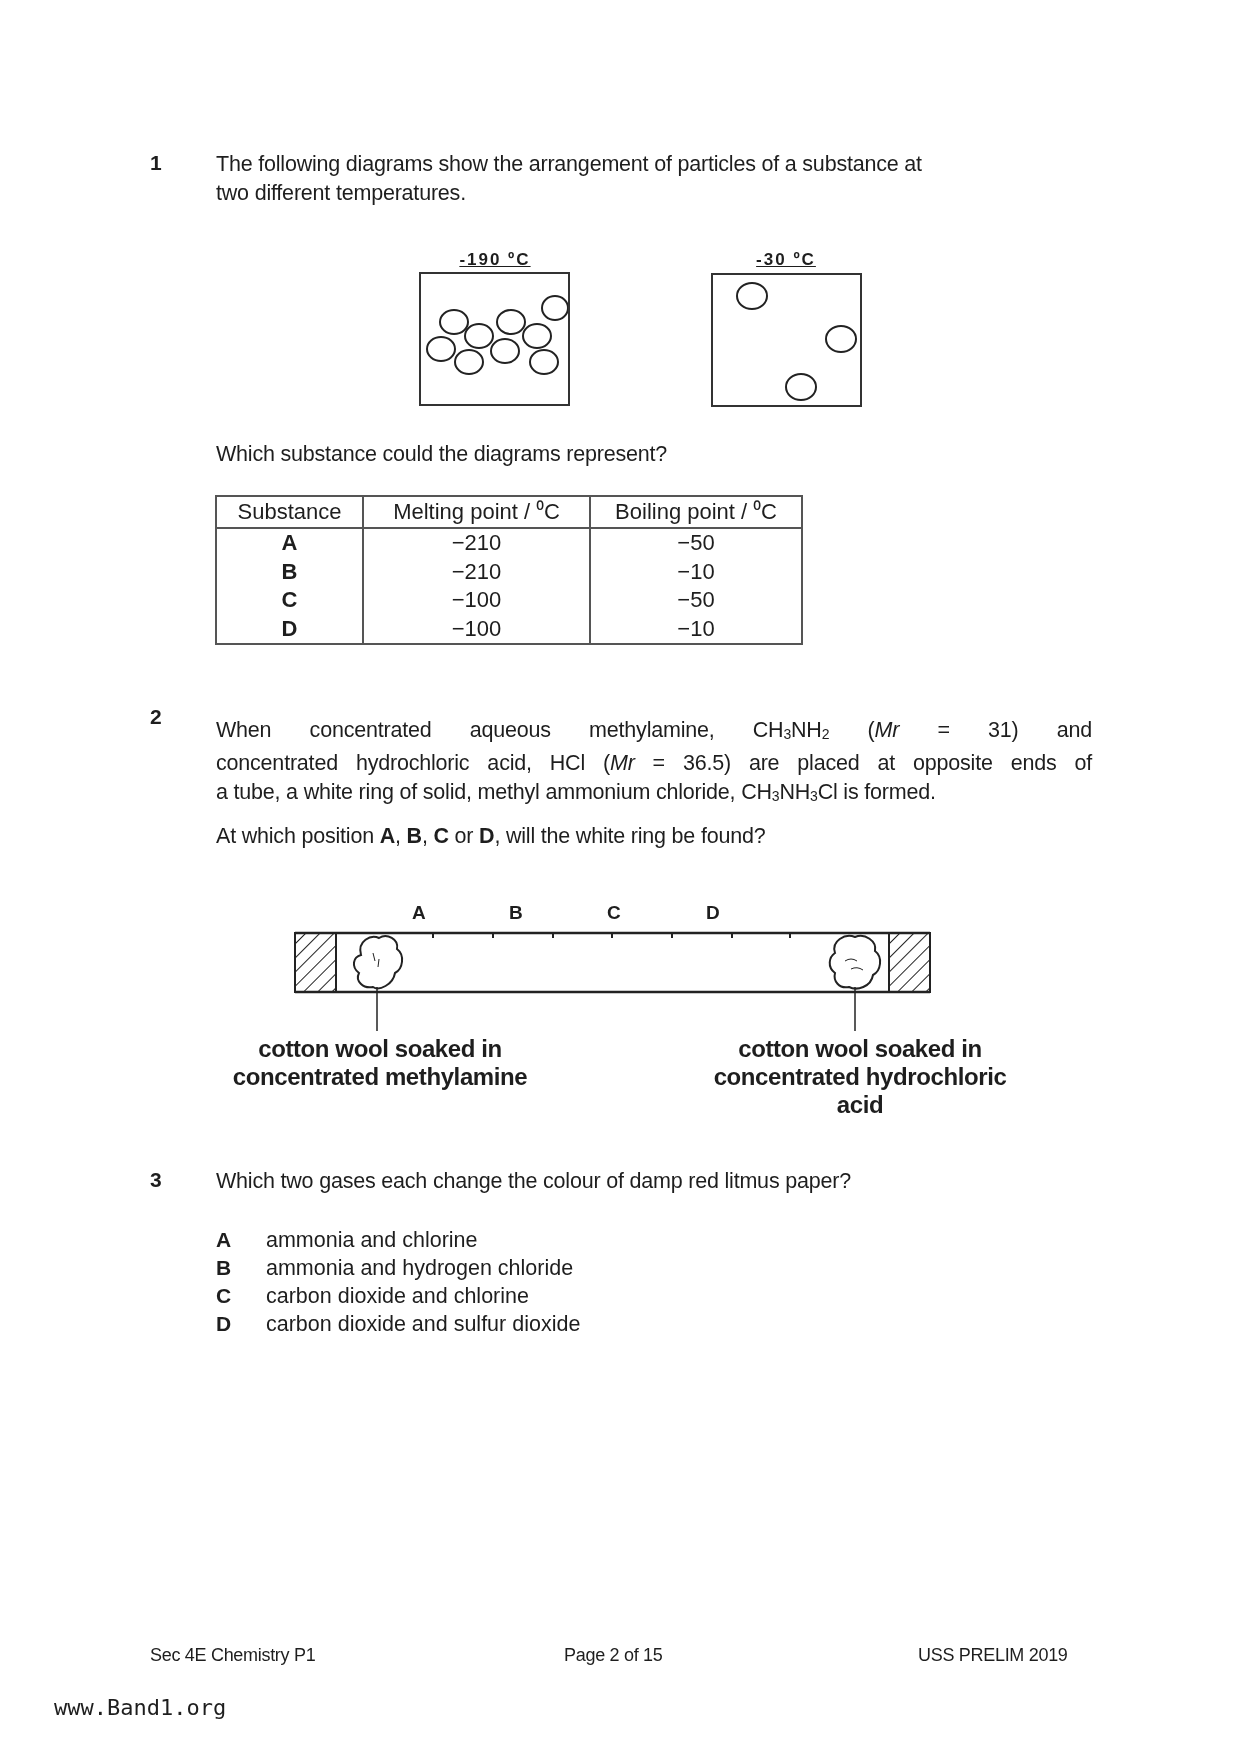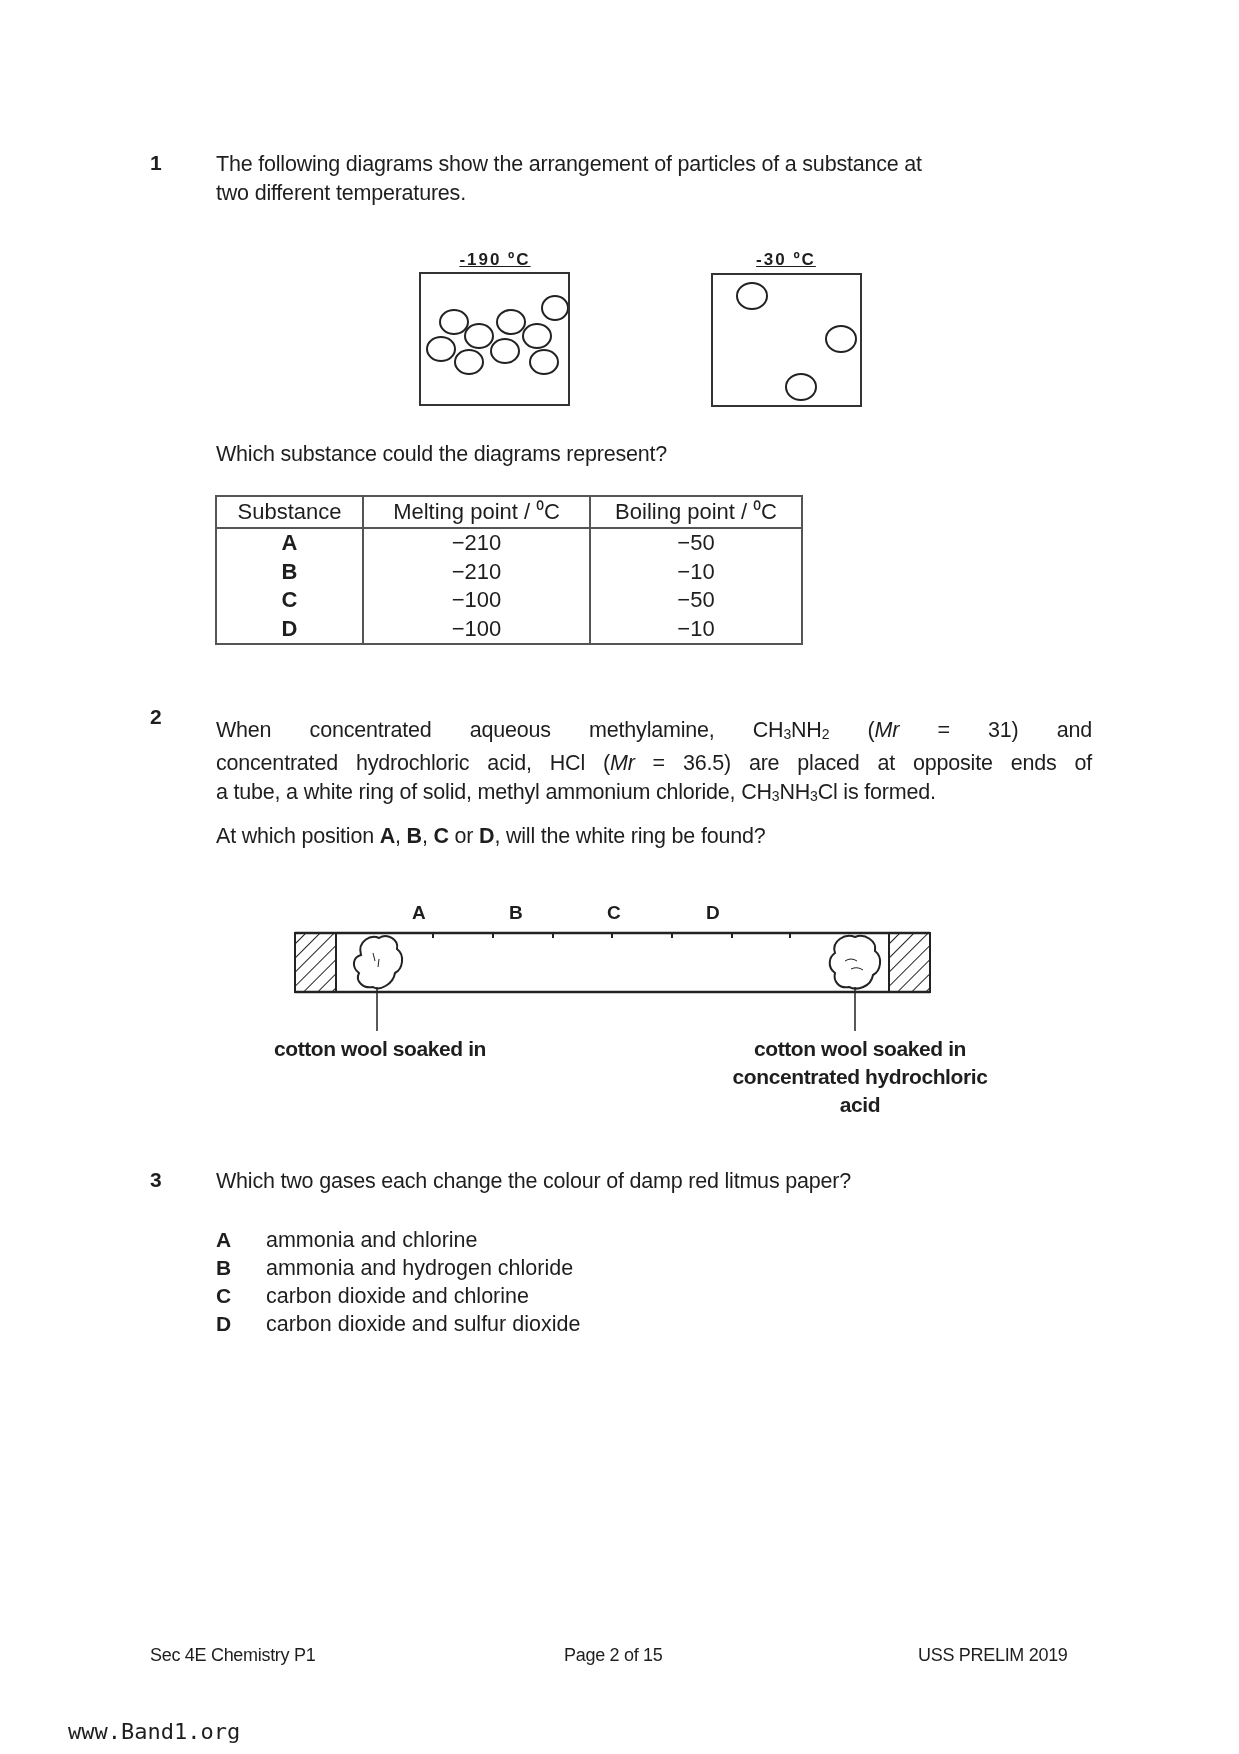--- a/index.html
+++ b/index.html
@@ -12,21 +12,21 @@
   .diag-label { font-weight:bold; font-size:17px; letter-spacing:2px; text-align:center;text-decoration:underline; }
   .box { border:2px solid #333; box-sizing:border-box; }
   table.data { border-collapse:collapse; font-size:22px; }
   table.data th, table.data td { border-left:2px solid #555; border-right:2px solid #555; padding:0; text-align:center; font-weight:normal; }
   table.data { border:2px solid #555; }
   table.data thead th { border-bottom:2px solid #555; height:30px; line-height:30px; }
   table.data tbody td { height:28.5px; line-height:28.5px; }
   table.data td.sub { font-weight:bold; }
   .opt-letter { font-weight:bold; font-size:21px; width:50px; display:inline-block; }
   .opt-row { height:28px; line-height:28px; font-size:21.5px; white-space:nowrap; }
-  .tube-label { font-weight:bold; font-size:21px; line-height:28px; text-align:center; letter-spacing:-0.4px; }
+  .tube-label { font-weight:bold; font-size:24px; line-height:28px; text-align:center; letter-spacing:-0.4px; }
   .pos-label { font-weight:bold; font-size:19px; }
   .footer { font-size:18px; letter-spacing:-0.3px; }
   .watermark { font-family:"DejaVu Sans Mono", monospace; font-size:22px; }
   sub.s { font-size:14px; vertical-align:-2px; }
 </style>
 </head>
 <body>
 
 <div class="abs qnum" style="left:150px; top:151px;">1</div>
 <div class="abs" style="left:216px; top:150px;">
@@ -146,20 +146,21 @@
     <path d="M550,28 C546,16 560,8 570,12 C580,8 592,16 590,26 C598,32 596,46 588,50 C586,62 572,66 564,62 C554,64 548,56 550,48 C542,42 544,32 550,28 Z"></path>
     <path d="M560,36 q6,-4 12,0 M566,44 q6,-3 12,1" stroke-width="1" fill="none"></path>
   </g>
 
   <line x1="92" y1="62" x2="92" y2="106" stroke="#222" stroke-width="1.5"></line>
   <line x1="570" y1="62" x2="570" y2="106" stroke="#222" stroke-width="1.5"></line>
 </svg>
 
 <div class="abs tube-label" style="left:220px; top:1035px; width:320px;">
   <div>cotton wool soaked in</div>
+  <div>concentrated methylamine</div>
 </div>
 <div class="abs tube-label" style="left:700px; top:1035px; width:320px;">
   <div>cotton wool soaked in</div>
   <div>concentrated hydrochloric</div>
   <div>acid</div>
 </div>
 
 <div class="abs qnum" style="left:150px; top:1168px;">3</div>
 <div class="abs txt" style="left:216px; top:1167px;">Which two gases each change the colour of damp red litmus paper?</div>
 
@@ -167,13 +168,13 @@
   <div class="opt-row"><span class="opt-letter">A</span><span>ammonia and chlorine</span></div>
   <div class="opt-row"><span class="opt-letter">B</span><span>ammonia and hydrogen chloride</span></div>
   <div class="opt-row"><span class="opt-letter">C</span><span>carbon dioxide and chlorine</span></div>
   <div class="opt-row"><span class="opt-letter">D</span><span>carbon dioxide and sulfur dioxide</span></div>
 </div>
 
 <div class="abs footer" style="left:150px; top:1645px;">Sec 4E Chemistry P1</div>
 <div class="abs footer" style="left:564px; top:1645px;">Page 2 of 15</div>
 <div class="abs footer" style="left:918px; top:1645px;">USS PRELIM 2019</div>
 
-<div class="abs watermark" style="left:68px; top:1695px;margin-top:24px;">www.Band1.org</div>
+<div class="abs watermark" style="left:54px; top:1695px;">www.Band1.org</div>
 
 </body></html>

